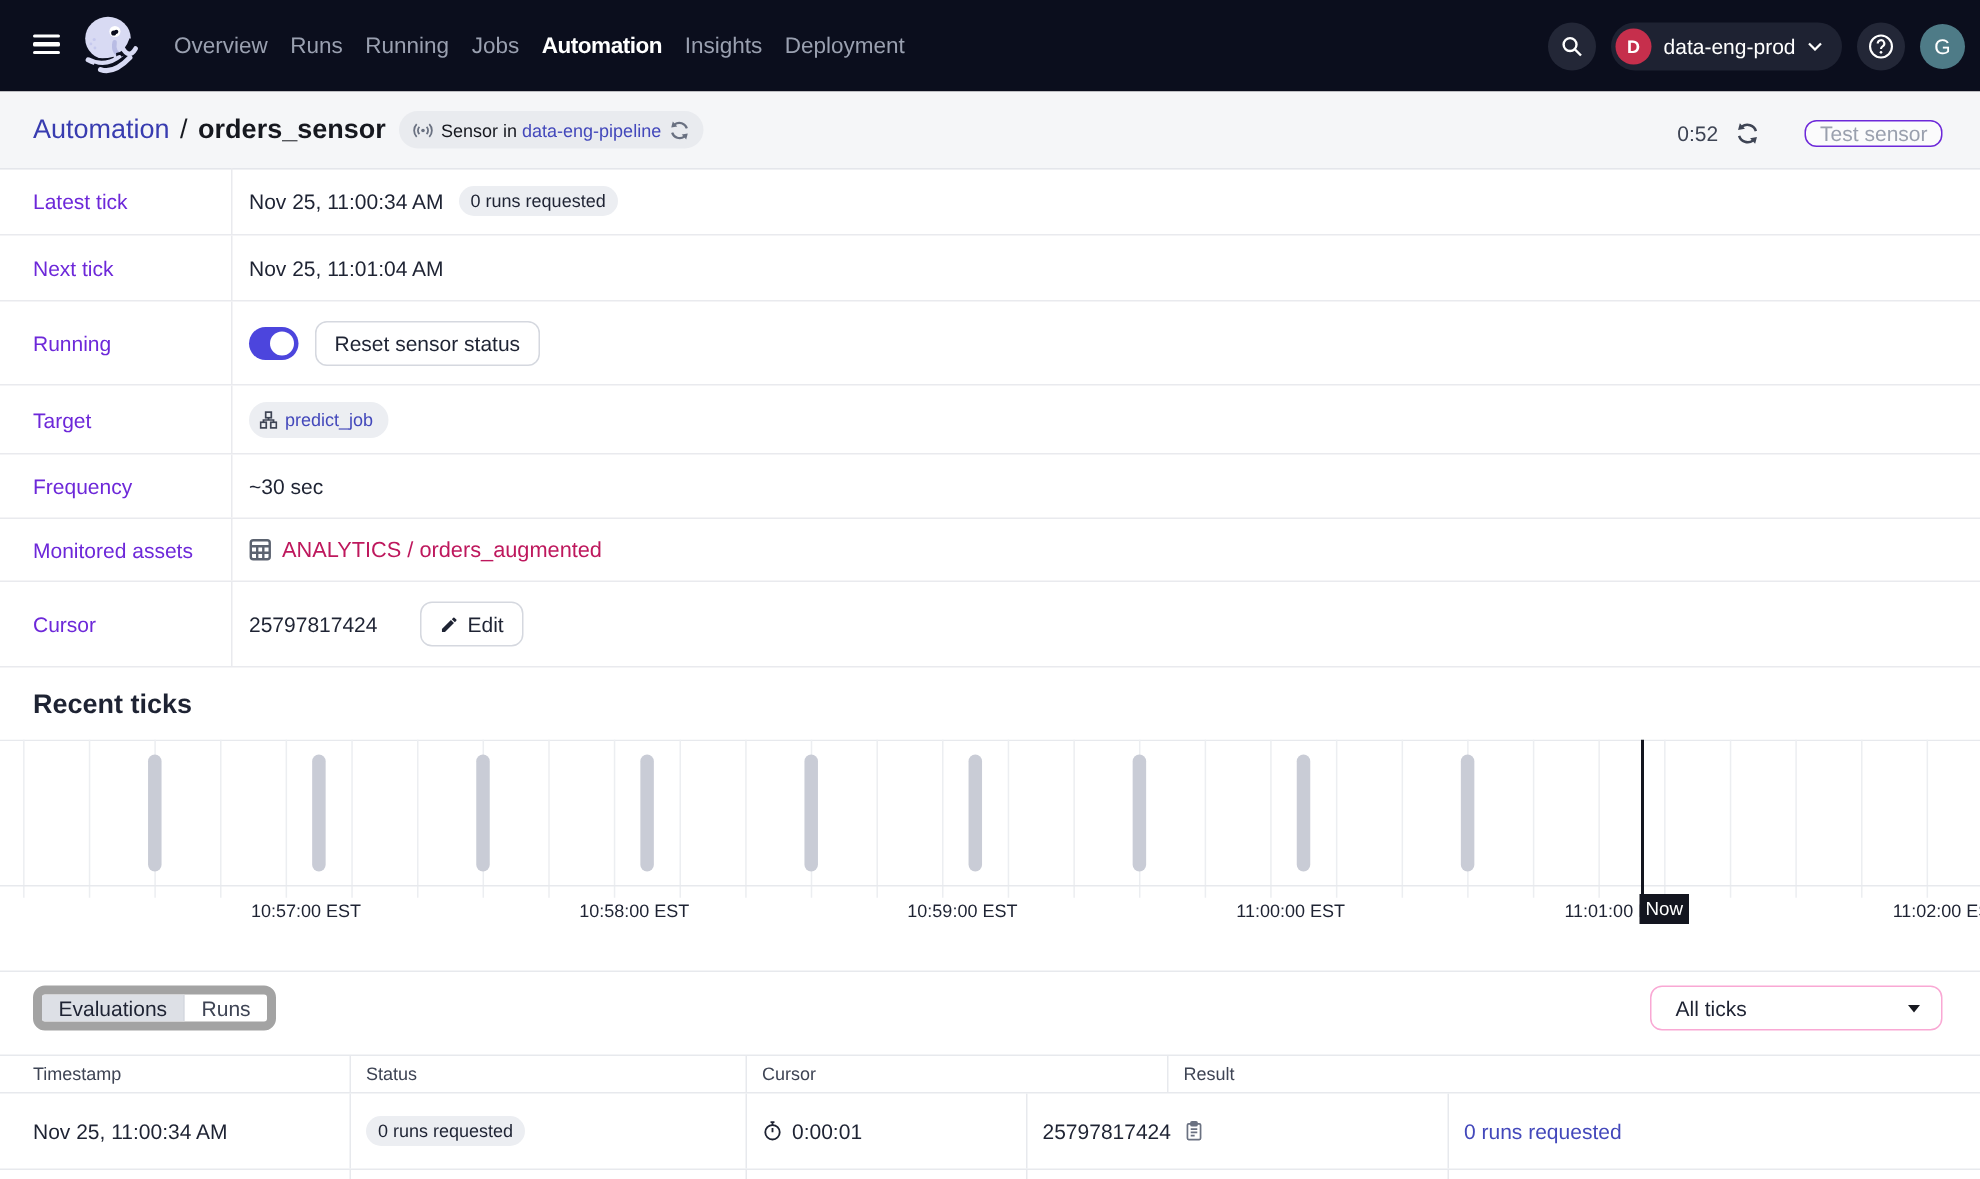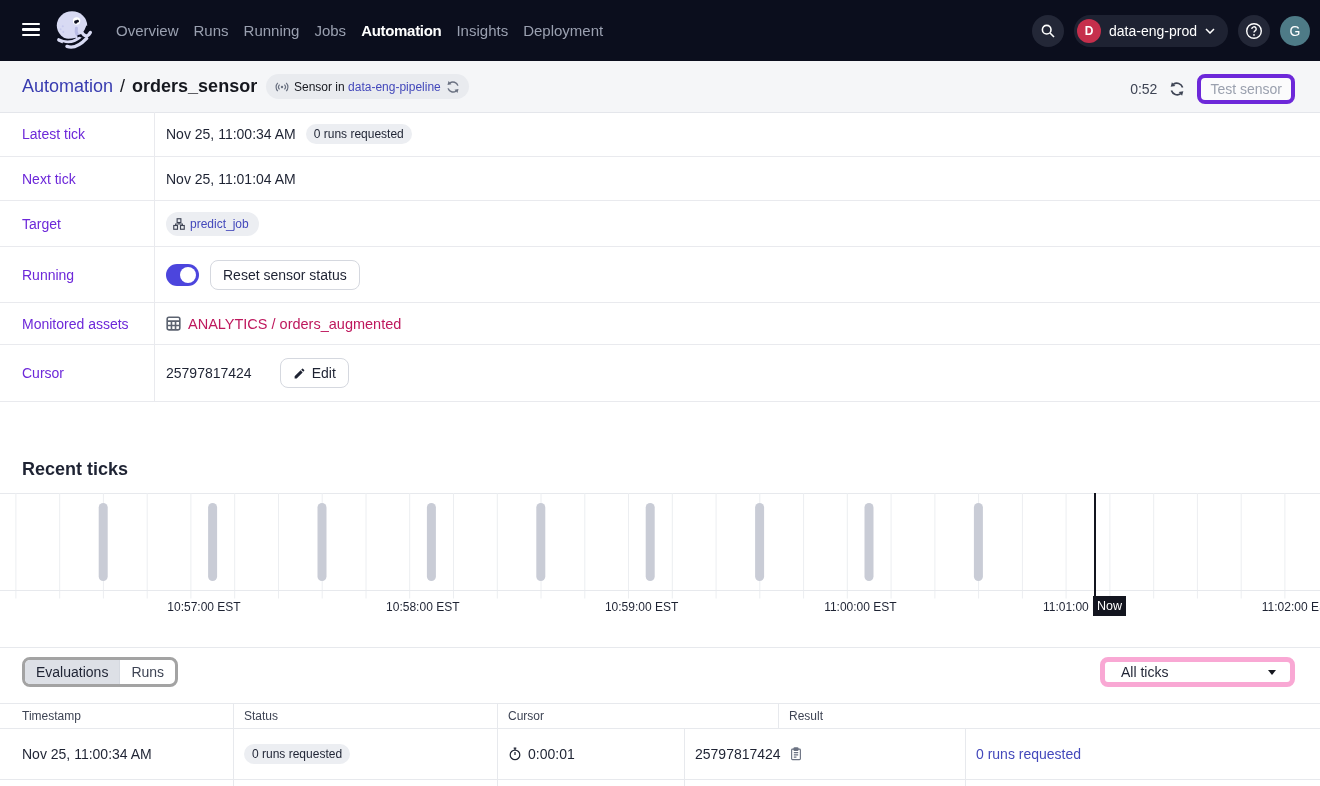--- a/index.html
+++ b/index.html
@@ -23,44 +23,44 @@
 
 
 .pagehead { position:absolute; left:0; top:61px; width:1320px; height:52px; background:#f5f6f8; border-bottom:1px solid #e4e6eb; display:flex; align-items:center; }
 .crumb { position:absolute; left:22px; top:0; height:51px; display:flex; align-items:center; font-size:18px; font-weight:500; color:#16181f; gap:7px; }
 .crumb .lnk { color:#383cb0; }
 .crumb .cur { font-weight:600; color:#16181f; }
 .sensorpill { position:absolute; left:266px; top:13px; height:25px; border-radius:13px; background:#e9ebef; display:flex; align-items:center; padding:0 9px; gap:5px; font-size:12px; color:#16181f; }
 .sensorpill .lnk { color:#4348bb; }
 .headright { position:absolute; right:25px; top:2px; height:52px; display:flex; align-items:center; gap:12px; }
 .elapsed { font-size:14px; color:#3e4454; }
-.testbtn { height:30px; border:4px solid #6d28d9; border-radius:8px; background:#fbfbfc; color:#9aa0ae; font-size:14px; display:flex; align-items:center; padding:0 9px; }
+.testbtn { height:18px; border:1px solid #6d28d9; border-radius:8px; background:#fbfbfc; color:#9aa0ae; font-size:14px; display:flex; align-items:center; padding:0 9px;margin-left:18px; }
 
 
 .details { position:absolute; left:0; top:112px; width:1320px; }
 .drow { display:flex; border-bottom:1px solid #e9eaee; }
 .dlabel { width:155px; border-right:1px solid #e9eaee; display:flex; align-items:center; padding-left:22px; font-size:14px; color:#6d28d9; flex:none; }
 .dval { flex:1; display:flex; align-items:center; padding-left:11px; font-size:14px; color:#1e2333; gap:8px; }
 .pill { background:#eceef2; border-radius:10px; height:20px; display:flex; align-items:center; padding:0 8px; font-size:12px; color:#1e2333; }
 .jobpill { background:#eceef2; border-radius:12px; height:24px; display:flex; align-items:center; padding:0 10px 0 7px; gap:5px; font-size:12px; color:#4348bb; }
 .toggle { width:33px; height:22px; border-radius:11px; background:#4c45dd; position:relative; flex:none; }
 .toggle::after { content:""; position:absolute; right:3px; top:3px; width:16px; height:16px; background:#fff; border-radius:50%; }
 .btn { height:30px; border:1px solid #d5d8df; border-radius:8px; background:#fff; color:#1e2333; font-size:14px; display:flex; align-items:center; padding:0 12px; gap:6px; }
 .alink { color:#be185d; font-size:14.5px; }
 
 
 .rtitle { position:absolute; left:22px; top:459px; font-size:18px; font-weight:700; color:#1e2333; }
 .timeline { position:absolute; left:0; top:493px; }
 .sectborder { position:absolute; left:0; top:647px; width:1320px; border-top:1px solid #e7e9ed; }
 
 
-.tabgroup { position:absolute; left:22px; top:657px; height:30px; border:3px solid #a3a3a3; border-radius:8px; display:flex; overflow:hidden; background:#fff; }
+.tabgroup { position:absolute; left:22px; top:657px; height:30px; border:6px solid #a3a3a3; border-radius:8px; display:flex; overflow:hidden; background:#fff; }
 .tabgroup .tab { padding:0 11px; display:flex; align-items:center; font-size:14px; color:#3e4454; }
 .tabgroup .tab.active { background:#dde0e6; color:#1e2333; border-right:1px solid #d5d9e0; }
-.selectbox { position:absolute; left:1100px; top:657px; width:195px; height:30px; border:5px solid #f9a8d4; border-radius:8px; background:#fff; display:flex; align-items:center; padding:0 16px; font-size:14px; color:#1e2333; }
+.selectbox { position:absolute; left:1100px; top:657px; width:195px; height:30px; border:1px solid #f9a8d4; border-radius:8px; background:#fff; display:flex; align-items:center; padding:0 16px; font-size:14px; color:#1e2333; }
 .selectbox .caret { position:absolute; right:14px; width:0; height:0; border-left:4px solid transparent; border-right:4px solid transparent; border-top:5px solid #16181f; }
 
 
 .etable { position:absolute; left:0; top:703px; width:1320px; }
 .erow { display:flex; border-top:1px solid #e7e9ed; }
 .erow > div { border-right:1px solid #e7e9ed; display:flex; align-items:center; padding-left:10px; }
 .erow > div:last-child { border-right:none; }
 .c1 { width:234px; } .c2 { width:264px; } .c3 { width:187px; } .c4 { width:281px; } .c5 { flex:1; }
 .ehead { height:25px; font-size:12px; color:#3e4454; }
 .ehead > div { padding-left:10px; }
@@ -163,40 +163,44 @@
     <div class="dlabel">Latest tick</div>
     <div class="dval">
         <span>Nov 25, 11:00:34 AM</span>
         <span class="pill" style="margin-left:2px">0 runs requested</span>
       </div>
   </div>
   <div class="drow" style="height:44px">
     <div class="dlabel">Next tick</div>
     <div class="dval">Nov 25, 11:01:04 AM</div>
   </div>
+  <div class="drow" style="height:56px">
+    <div class="dlabel">Running</div>
+    <div class="dval">
+        <span class="toggle"></span>
+        <span class="btn" style="margin-left:3px">Reset sensor status</span>
+      </div>
+  </div>
   <div class="drow" style="height:46px">
     <div class="dlabel">Target</div>
     <div class="dval">
       <span class="jobpill">
         <svg width="12" height="12" viewBox="0 0 16 16" fill="none" stroke="#3e4454" stroke-width="1.5">
             <rect x="5.5" y="1" width="5" height="5"></rect>
             <rect x="1" y="10" width="5" height="5"></rect>
             <rect x="10" y="10" width="5" height="5"></rect>
             <path d="M8 6 v2 M3.5 10 v-2 h9 v2"></path>
           </svg>
         predict_job
       </span>
     </div>
   </div>
-  <div class="drow" style="height:56px">
-    <div class="dlabel">Running</div>
-    <div class="dval">
-        <span class="toggle"></span>
-        <span class="btn" style="margin-left:3px">Reset sensor status</span>
-      </div>
+  <div class="drow" style="height:43px">
+    <div class="dlabel">Frequency</div>
+    <div class="dval">~30 sec</div>
   </div>
   <div class="drow" style="height:42px">
     <div class="dlabel">Monitored assets</div>
     <div class="dval">
       <svg width="15" height="15" viewBox="0 0 14 14" fill="none" stroke="#5c6370" stroke-width="1.5">
           <rect x="1.1" y="1.1" width="11.8" height="11.8" rx="1.6"></rect>
           <path d="M1.1 4.8 H12.9 M1.1 8.9 H12.9 M5.1 4.8 V12.9 M8.9 4.8 V12.9"></path>
         </svg>
       <span class="alink" style="margin-left:-1px">ANALYTICS / orders_augmented</span>
     </div>

